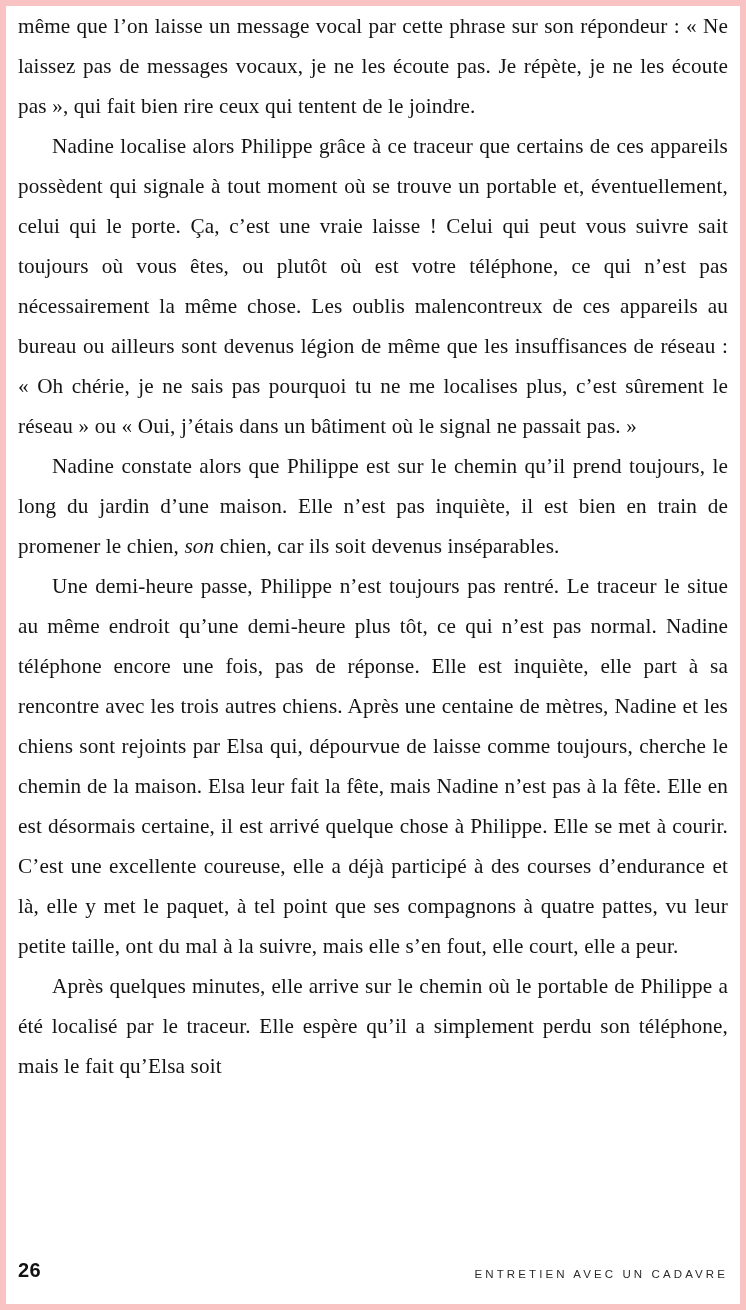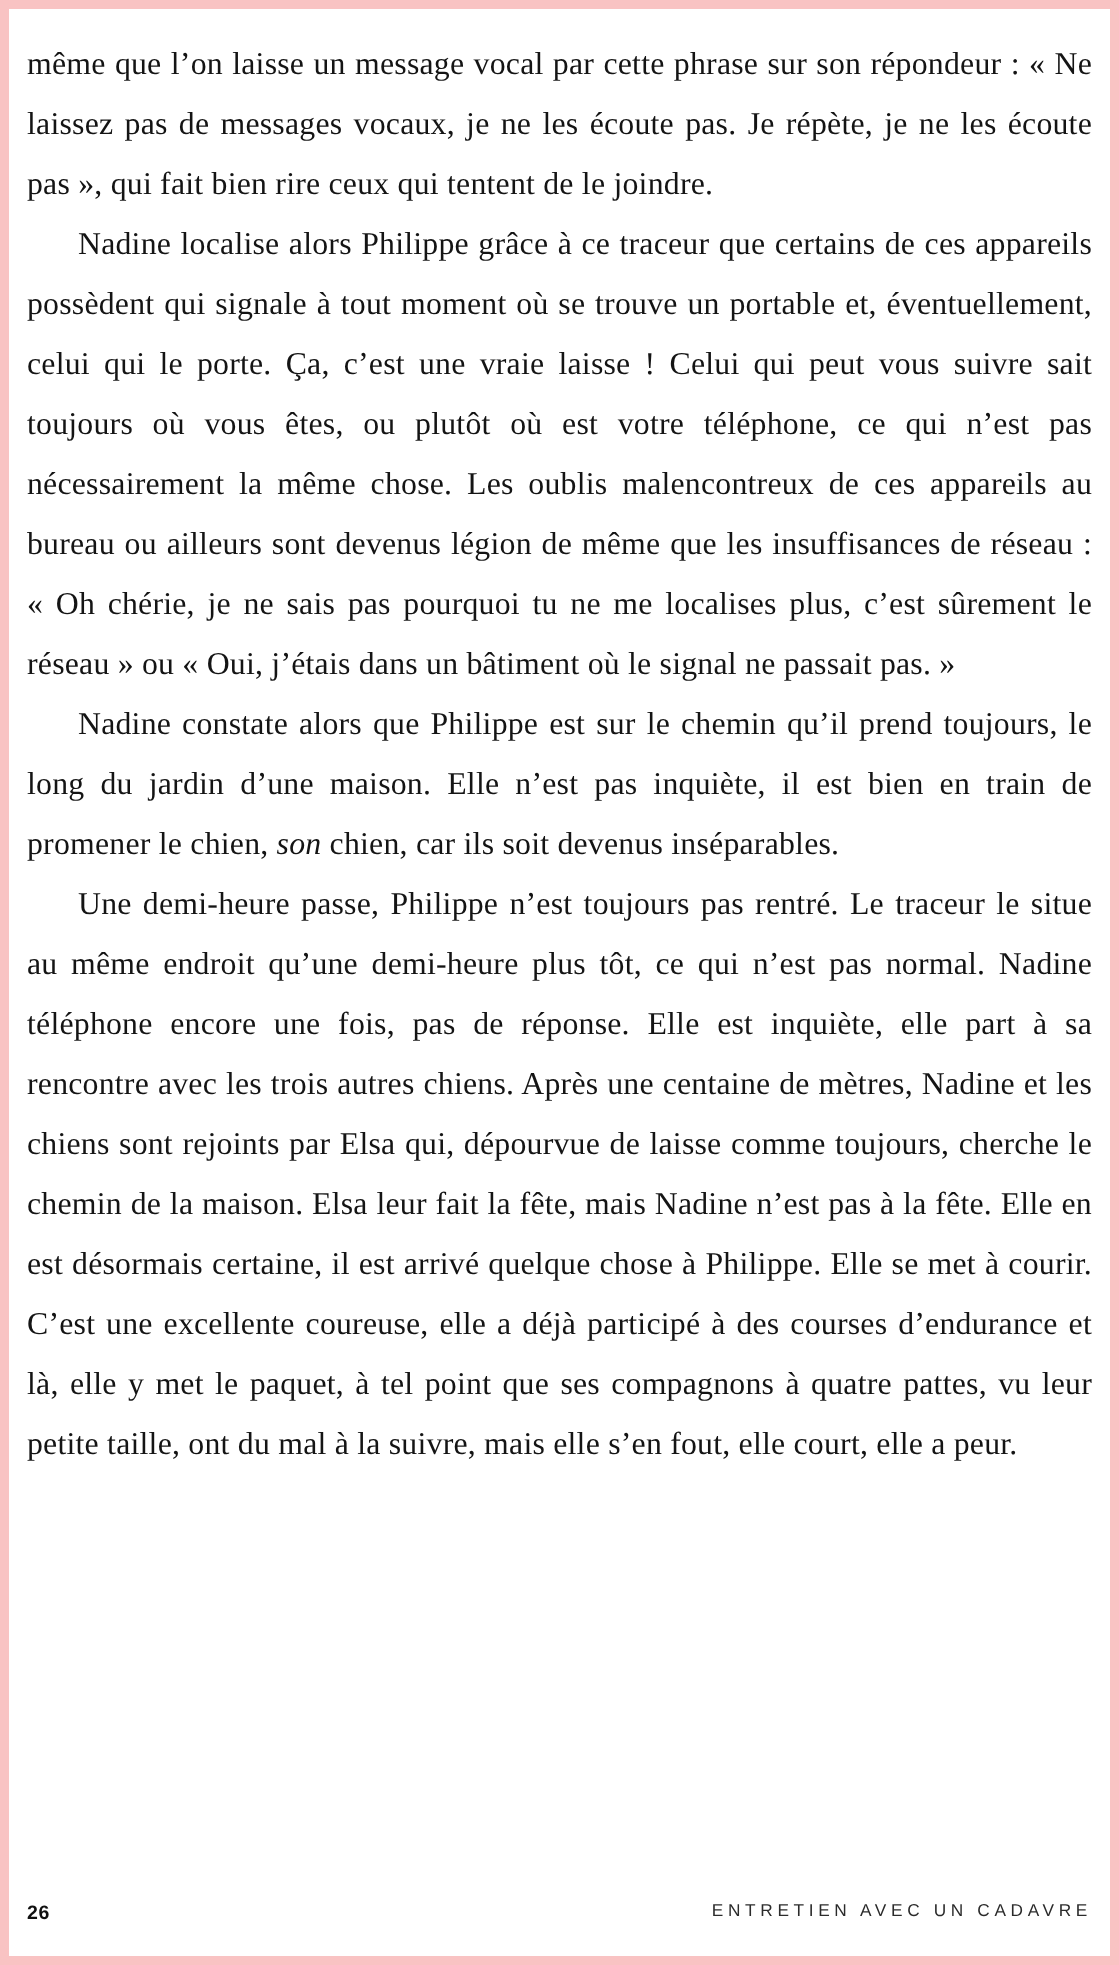--- a/index.html
+++ b/index.html
@@ -20,21 +20,20 @@
     height: 1310px;
     box-sizing: border-box;
     border: 6px solid #f9c3c3;
     background: #ffffff;
   }
   .page-inner {
     position: absolute;
     left: 0; right: 0; top: 0; bottom: 0;
     padding: 0 12px;
     box-sizing: border-box;
-    margin-top: 16px;
   }
   .body-text {
     position: absolute;
     left: 12px;
     right: 12px;
     top: 0px;
     font-family: "Liberation Serif", serif;
     font-size: 21.2px;
     line-height: 40px;
     text-align: justify;
@@ -56,21 +55,21 @@
     right: 12px;
     bottom: 22px;
     height: 22px;
   }
   .folio {
     position: absolute;
     left: 0;
     bottom: 0;
     font-family: "Liberation Sans", sans-serif;
     font-weight: bold;
-    font-size: 13px;
+    font-size: 20px;
     color: #111111;
     letter-spacing: 0.5px;
   }
   .running-head {
     position: absolute;
     left: 0;
     right: 0;
     bottom: 2px;
     text-align: right;
     font-family: "Liberation Sans", sans-serif;
@@ -83,20 +82,21 @@
 <body>
 
 <div class="page">
   <div class="page-inner">
 
     <div class="body-text">
       <p class="">même que l’on laisse un message vocal par cette phrase sur son répondeur : « Ne laissez pas de messages vocaux, je ne les écoute pas. Je répète, je ne les écoute pas », qui fait bien rire ceux qui tentent de le joindre.</p>
       <p class="indent">Nadine localise alors Philippe grâce à ce traceur que certains de ces appareils possèdent qui signale à tout moment où se trouve un portable et, éventuellement, celui qui le porte. Ça, c’est une vraie laisse ! Celui qui peut vous suivre sait toujours où vous êtes, ou plutôt où est votre téléphone, ce qui n’est pas nécessairement la même chose. Les oublis malencontreux de ces appareils au bureau ou ailleurs sont devenus légion de même que les insuffisances de réseau : « Oh chérie, je ne sais pas pourquoi tu ne me localises plus, c’est sûrement le réseau » ou « Oui, j’étais dans un bâtiment où le signal ne passait pas. »</p>
       <p class="indent"><span>Nadine constate alors que Philippe est sur le chemin qu’il prend toujours, le long du jardin d’une maison. Elle n’est pas inquiète, il est bien en train de promener le chien, </span><em>son</em><span> chien, car ils soit devenus inséparables.</span></p>
       <p class="indent">Une demi-heure passe, Philippe n’est toujours pas rentré. Le traceur le situe au même endroit qu’une demi-heure plus tôt, ce qui n’est pas normal. Nadine téléphone encore une fois, pas de réponse. Elle est inquiète, elle part à sa rencontre avec les trois autres chiens. Après une centaine de mètres, Nadine et les chiens sont rejoints par Elsa qui, dépourvue de laisse comme toujours, cherche le chemin de la maison. Elsa leur fait la fête, mais Nadine n’est pas à la fête. Elle en est désormais certaine, il est arrivé quelque chose à Philippe. Elle se met à courir. C’est une excellente coureuse, elle a déjà participé à des courses d’endurance et là, elle y met le paquet, à tel point que ses compagnons à quatre pattes, vu leur petite taille, ont du mal à la suivre, mais elle s’en fout, elle court, elle a peur.</p>
+      <p class="indent">Après quelques minutes, elle arrive sur le chemin où le portable de Philippe a été localisé par le traceur. Elle espère qu’il a simplement perdu son téléphone, mais le fait qu’Elsa soit</p>
     </div>
 
     <div class="footer">
       <div class="folio">26</div>
       <div class="running-head">ENTRETIEN AVEC UN CADAVRE</div>
     </div>
 
   </div>
 </div>
 

